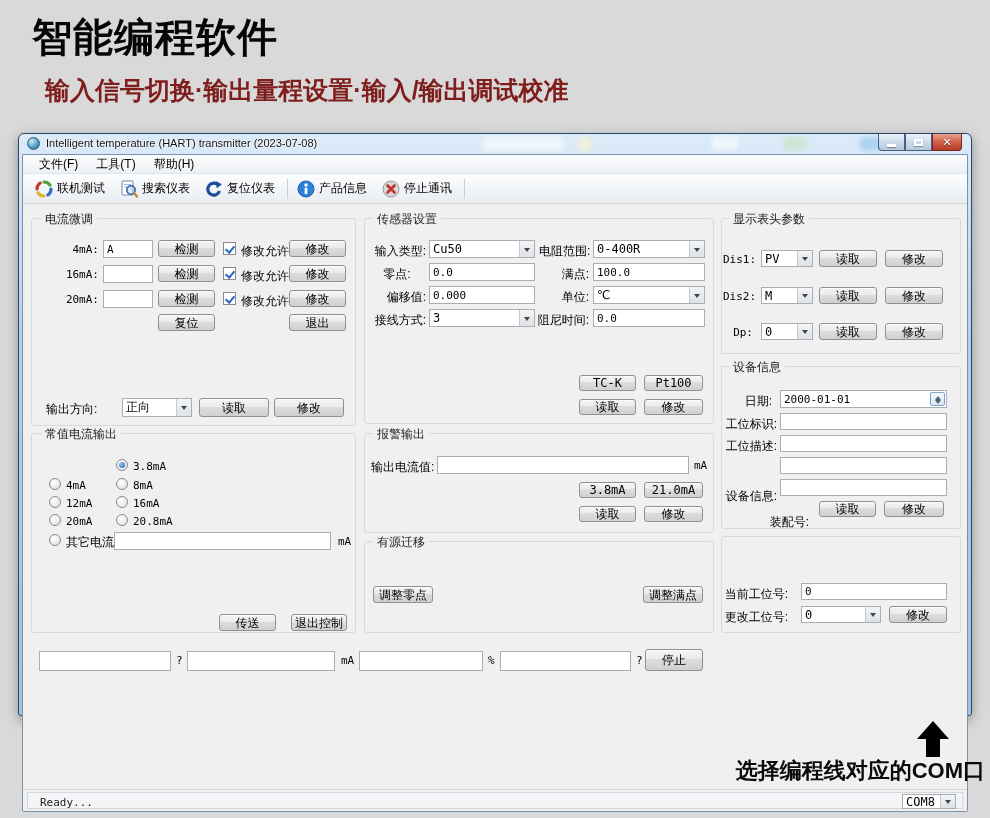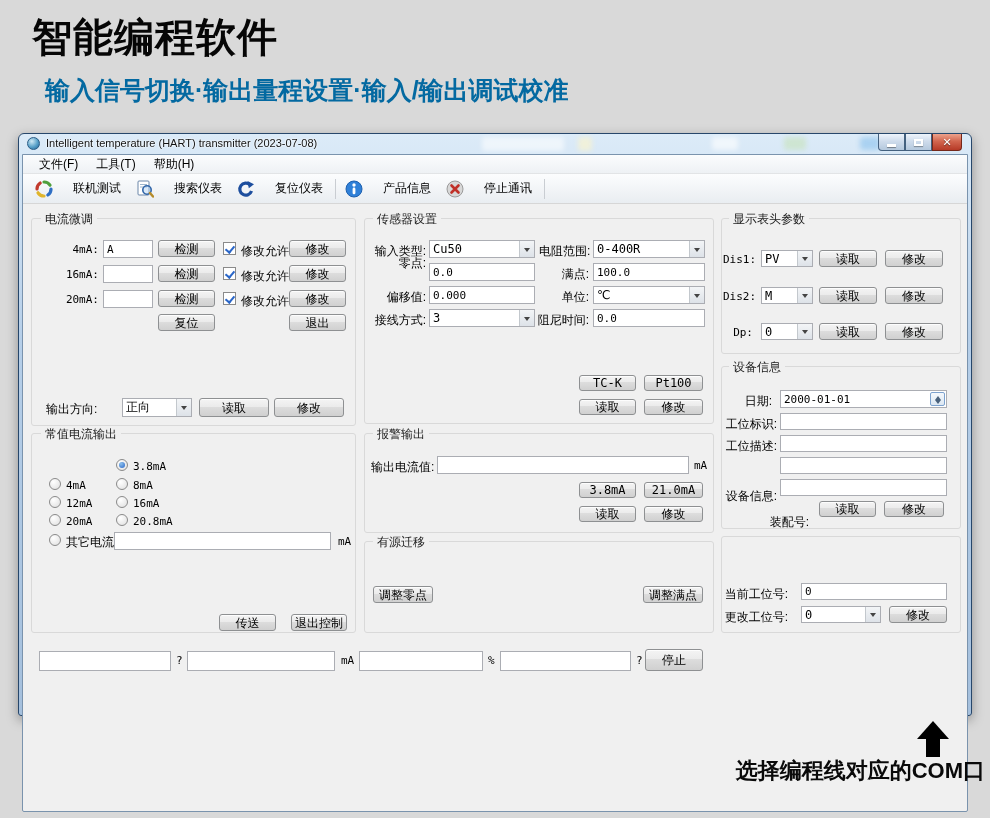--- a/index.html
+++ b/index.html
@@ -1,39 +1,39 @@
 <!DOCTYPE html>
 <html><head>
 <meta charset="utf-8">
 <style>
   *{box-sizing:border-box;margin:0;padding:0;}
   html,body{width:990px;height:818px;}
   body{position:relative;background:#d9d9d9;font-family:"Liberation Sans","DejaVu Sans",sans-serif;overflow:hidden;color:#000;}
   .h1{position:absolute;left:32px;top:10px;font-size:40px;font-weight:bold;color:#060606;letter-spacing:1px;text-align:right;}
-  .h2{position:absolute;left:45px;top:74px;font-size:25px;font-weight:bold;color:#0369a1;}
+  .h2{position:absolute;left:45px;top:74px;font-size:25px;font-weight:bold;color:#7f1d1d;}
 
   
   .win{position:absolute;left:18px;top:133px;width:954px;height:583px;border:1px solid #27476b;border-radius:6px 6px 3px 3px;background:linear-gradient(180deg,#dcebf8,#b6cfe9 35%,#a5c0dd);box-shadow:0 4px 12px rgba(0,0,0,.35);padding:0 3px 3px 3px;}
   .titlebar{position:relative;height:20px;overflow:hidden;}
   .blob{position:absolute;top:3px;border-radius:3px;filter:blur(2.5px);}
   .appico{position:absolute;left:5px;top:3px;width:13px;height:13px;border-radius:50%;background:radial-gradient(circle at 35% 30%,#cfe9f5,#57a0c8 55%,#1f5f93);border:1px solid #2a5d86;}
   .wtitle{position:absolute;left:24px;top:3px;font-size:11px;color:#111;text-shadow:0 0 2px #fff,0 0 2px #fff;white-space:nowrap;}
   .wbtns{position:absolute;right:6px;top:0;height:17px;display:flex;}
   .wbtn{width:27px;height:17px;border:1px solid #44617f;border-top:none;background:linear-gradient(#eef4fb,#cfdcec 45%,#b4c8dd);display:flex;align-items:center;justify-content:center;position:relative;}
   .wbtn.min{border-radius:0 0 0 4px;}
   .wbtn.close{width:30px;background:linear-gradient(#eda28c,#d2664f 45%,#b63a27);border-color:#75281a;border-radius:0 0 4px 0;}
   .g-min{width:9px;height:3px;background:#fff;box-shadow:0 1px 1px rgba(0,0,0,.4);margin-top:6px;}
   .g-max{width:9px;height:7px;border:2px solid #fff;box-shadow:0 1px 1px rgba(0,0,0,.3);}
   .g-x{color:#fff;font-size:11px;font-weight:bold;text-shadow:0 1px 1px rgba(0,0,0,.5);line-height:1;}
 
   .chrome{position:relative;height:658px;border:1px solid #7a93ad;background:#f0f0f0;overflow:hidden;border-radius:0 0 2px 2px;}
   .menubar{position:absolute;left:0;right:0;top:0;height:19px;background:linear-gradient(#fbfcfd,#eef1f4);border-bottom:1px solid #e2e4e6;display:flex;align-items:center;padding-left:8px;gap:2px;}
   .mitem{font-size:12px;padding:1px 8px;cursor:default;}
   .toolbar{position:absolute;left:0;right:0;top:19px;height:30px;background:linear-gradient(#fcfdfe,#e9edf1);border-bottom:1px solid #d6d6d6;display:flex;align-items:center;padding-left:6px;}
-  .titem{display:flex;align-items:center;gap:20px;padding:2px 9px 2px 6px;font-size:12px;cursor:default;}
+  .titem{display:flex;align-items:center;gap:4px;padding:2px 9px 2px 6px;font-size:12px;cursor:default;}
   .titem svg{width:18px;height:18px;}
   .tsep{width:1px;height:20px;background:#c9cdd2;margin:0 3px;}
 
   .client{position:absolute;left:0;right:0;top:49px;bottom:22px;background:#f0f0f0;}
 
   .grp{position:absolute;border:1px solid #d9d9d9;border-radius:3px;}
   .gtitle{position:absolute;font-size:12px;color:#1c1c1c;background:#f0f0f0;padding:0 4px;white-space:nowrap;}
 
   .lbl{position:absolute;font-size:12px;white-space:nowrap;}
   .rt{text-align:right;}
@@ -221,21 +221,21 @@
       <div class="sel" style="left:406px;top:36px;width:106px;height:18px;">
           <span class="val mono">Cu50</span>
           <span class="caret"></span>
         </div>
       <span class="lbl rt" style="left:516px;top:39px;width:50px;">电阻范围:</span>
       <div class="sel" style="left:570px;top:36px;width:112px;height:18px;">
           <span class="val mono">0-400R</span>
           <span class="caret"></span>
         </div>
 
-      <span class="lbl rt" style="left:345px;top:51px;width:58px;">零点:</span>
+      <span class="lbl rt" style="left:345px;top:62px;width:58px;text-align:center;">零点:</span>
       <div class="inp" style="left:406px;top:59px;width:106px;height:18px;">
           <span class="mono">0.0</span>
         </div>
       <span class="lbl rt" style="left:516px;top:62px;width:50px;">满点:</span>
       <div class="inp" style="left:570px;top:59px;width:112px;height:18px;">
           <span class="mono">100.0</span>
         </div>
 
       <span class="lbl rt" style="left:345px;top:85px;width:58px;">偏移值:</span>
       <div class="inp" style="left:406px;top:82px;width:106px;height:18px;">
@@ -360,18 +360,27 @@
           <span class="mono"></span>
         </div>
       <span class="lbl mono" style="left:465px;top:450px;">%</span>
       <div class="inp" style="left:477px;top:447px;width:131px;height:20px;">
           <span class="mono"></span>
         </div>
       <span class="lbl mono" style="left:613px;top:450px;">?</span>
       <div class="btn" style="left:622px;top:445px;width:58px;height:22px;">停止</div>
     </div>
 
+    <div class="statusbar">
+      <div class="spanel">
+        <span class="ready mono">Ready...</span>
+        <div class="sel" style="right:6px;left:auto;top:1px;width:54px;height:15px;">
+            <span class="val mono">COM8</span>
+            <span class="caret"></span>
+          </div>
+      </div>
+    </div>
   </div>
 </div>
 
 <div class="arrow-head"></div>
 <div class="arrow-shaft"></div>
 <div class="cap">选择编程线对应的COM口</div>
 
 </body></html>

